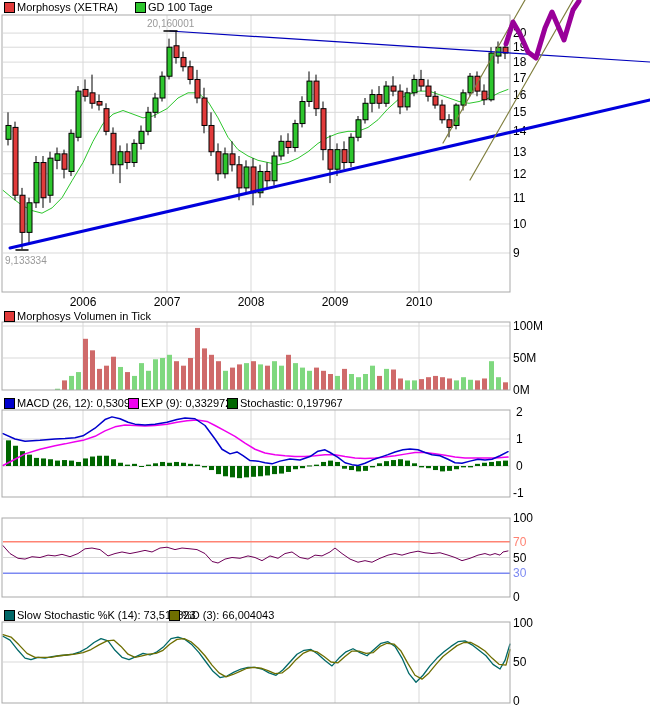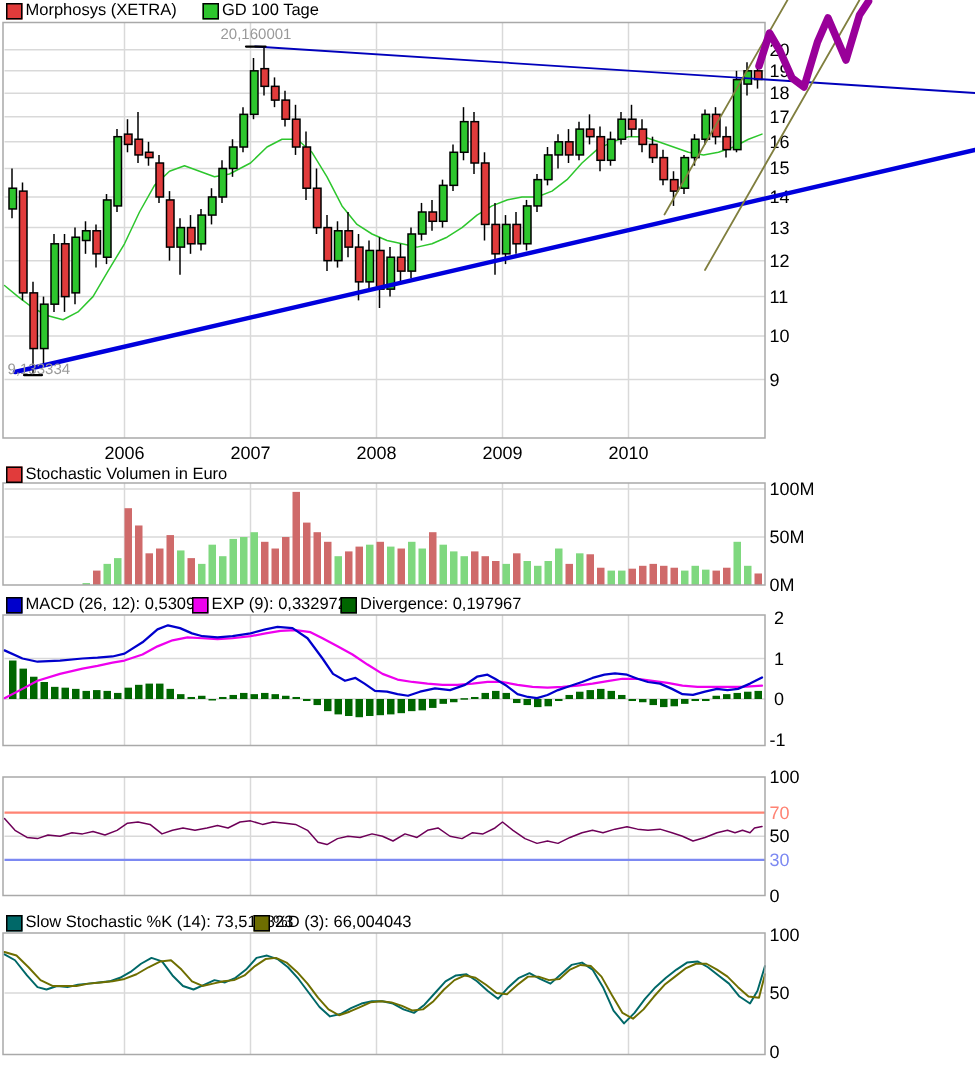--- a/index.html
+++ b/index.html
@@ -400,34 +400,34 @@
     </svg>
 
   <div class="lg" style="top:1px">
     <span class="chip" style="left: 4px; background: rgb(225, 59, 59);"></span>
     <span class="lt" style="left:17px">Morphosys (XETRA)</span>
     <span class="chip" style="left: 135px; background: rgb(45, 198, 45);"></span>
     <span class="lt" style="left:148px">GD 100 Tage</span>
   </div>
 
   <div class="muted" style="left:147px;top:18px">20,160001</div>
-  <div class="muted" style="left:5px;top:241px">9,133334</div>
+  <div class="muted" style="left:5px;top:255px">9,133334</div>
 
   <div class="lg" style="top:310px">
     <span class="chip" style="left: 4px; background: rgb(225, 59, 59);"></span>
-    <span class="lt" style="left:17px">Stochastic Volumen in Euro</span>
+    <span class="lt" style="left:17px">Morphosys Volumen in Tick</span>
   </div>
 
   <div class="lg" style="top:397px">
     <span class="chip" style="left: 4px; background: rgb(0, 0, 204);"></span>
     <span class="lt" style="left:17px">MACD (26, 12): 0,53094</span>
     <span class="chip" style="left: 128px; background: rgb(238, 0, 238);"></span>
     <span class="lt" style="left:141px">EXP (9): 0,332972</span>
     <span class="chip" style="left: 227px; background: rgb(0, 102, 0);"></span>
-    <span class="lt" style="left:240px">Divergence: 0,197967</span>
+    <span class="lt" style="left:240px">Stochastic: 0,197967</span>
   </div>
 
 
   <div class="lg" style="top:609px">
     <span class="chip" style="left: 4px; background: rgb(0, 104, 104);"></span>
     <span class="lt" style="left:17px">Slow Stochastic %K (14): 73,516823</span>
     <span class="chip" style="left: 169px; background: rgb(110, 110, 0);"></span>
     <span class="lt" style="left:182px">%D (3): 66,004043</span>
   </div>
 </div>

